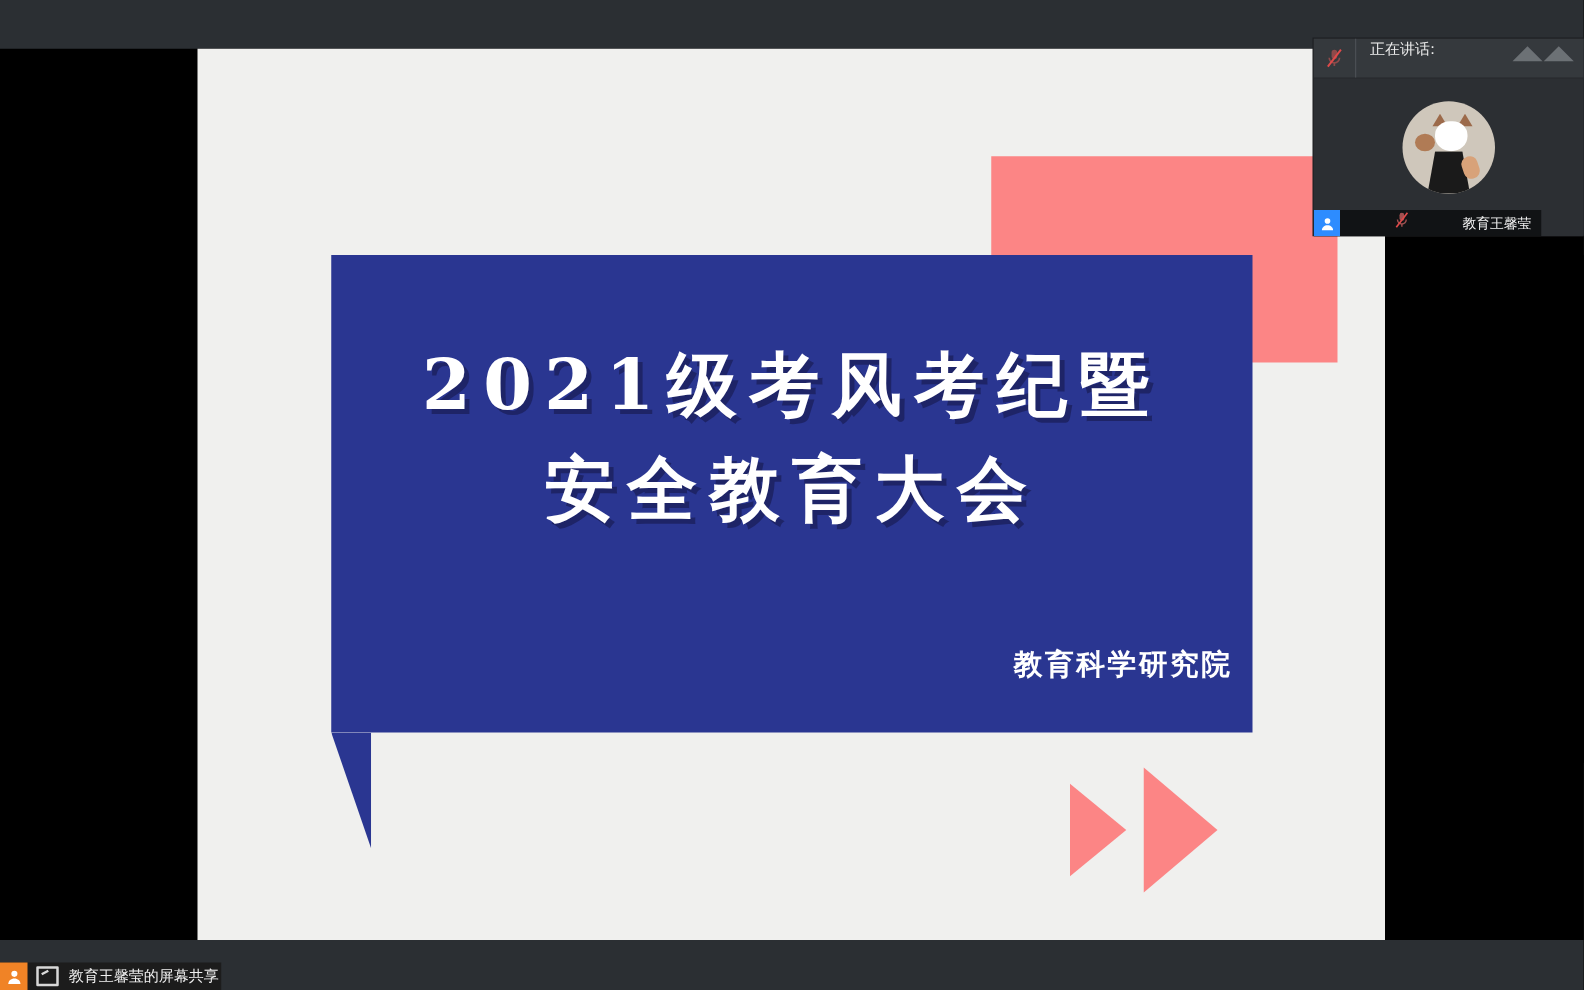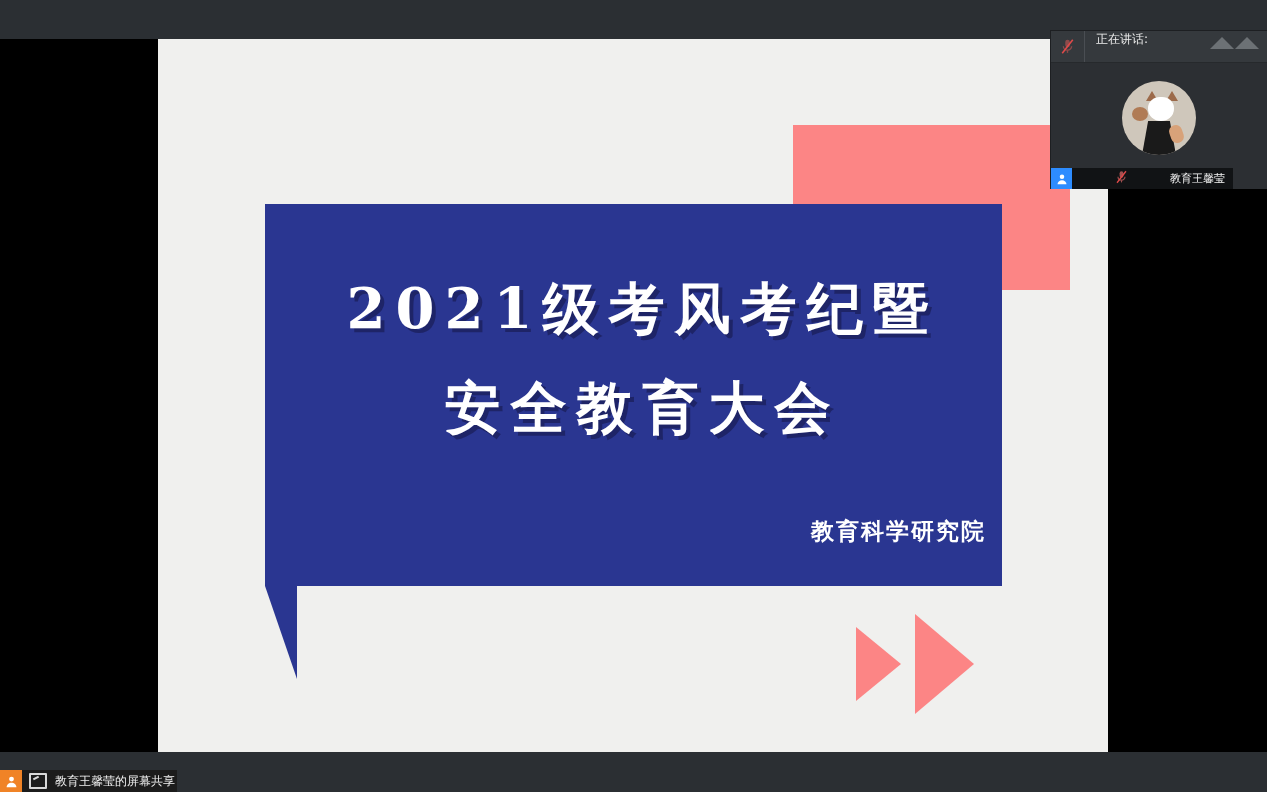--- a/index.html
+++ b/index.html
@@ -65,21 +65,21 @@
     left: 107px;
     top: 547px;
     width: 32px;
     height: 93px;
     background: #2a3691;
     clip-path: polygon(0% 0%, 100% 0%, 100% 100%);
   }
 
   .slide-title {
     position: absolute;
-    left: 116px;
+    left: 107px;
     top: 228px;
     width: 737px;
     text-align: center;
     color: #ffffff;
     font-family: "DejaVu Serif", "Liberation Serif", serif;
     font-weight: 700;
     font-size: 56px;
     line-height: 83px;
     letter-spacing: 10px;
     text-shadow: 4px 4px 0 rgba(20,22,70,0.55);
@@ -315,21 +315,21 @@
   <div class="top-strip"></div>
 
   <div id="slide">
 
     <div class="coral-rect"></div>
 
     <div class="blue-card"></div>
     <div class="blue-tail"></div>
 
     <div class="slide-title">2021级考风考纪暨</div>
-    <div class="slide-title" style="top:311px;margin-top:16px;">安全教育大会</div>
+    <div class="slide-title" style="top:311px;">安全教育大会</div>
 
     <div class="slide-org">教育科学研究院</div>
 
     <div class="tri tri-small"></div>
     <div class="tri tri-large"></div>
   </div>
 
   <div class="bottom-bar"></div>
 
   <div class="taskbar-item">

